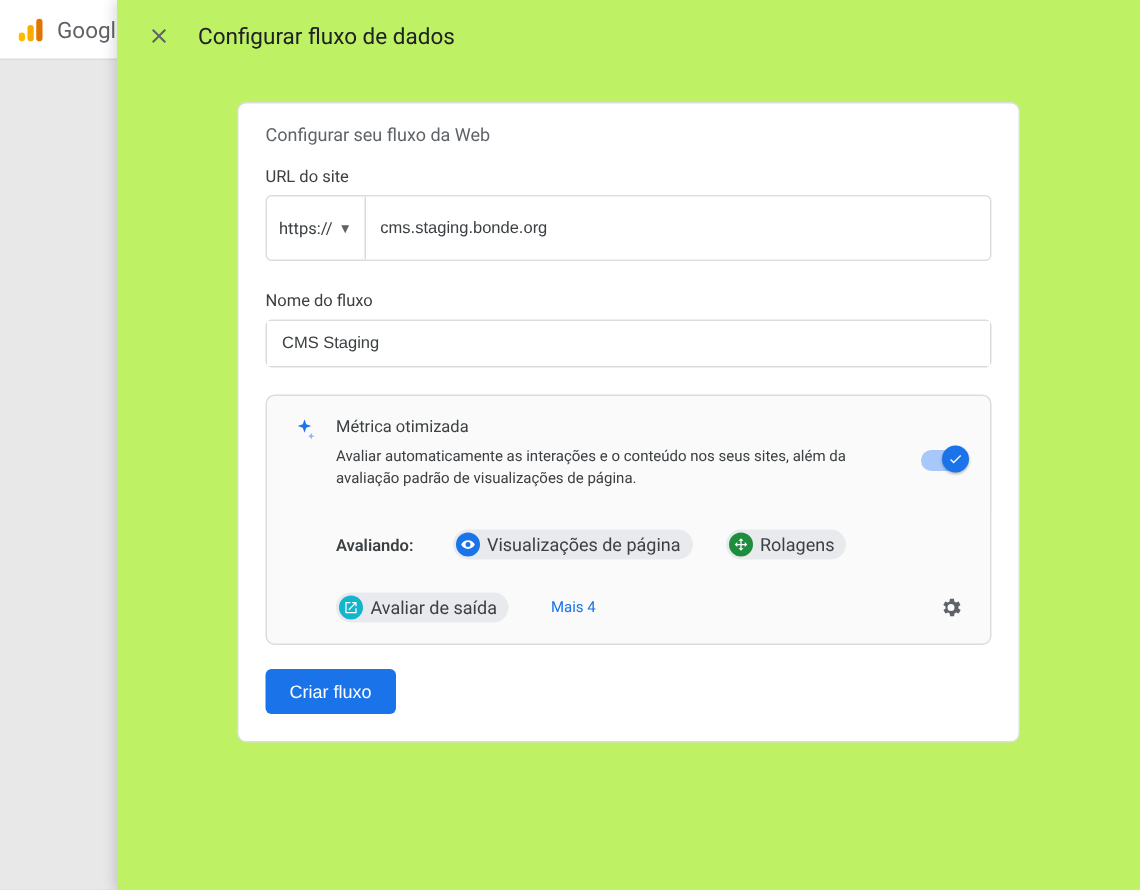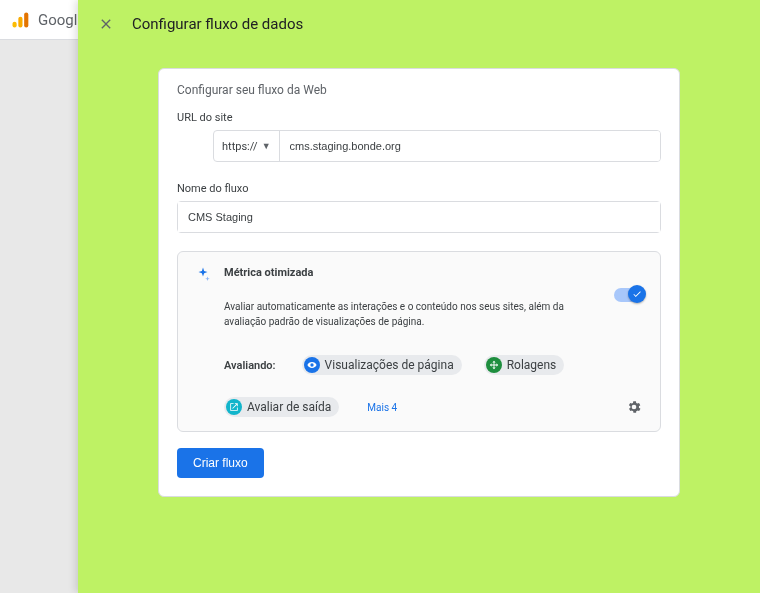--- a/index.html
+++ b/index.html
@@ -85,22 +85,21 @@
   .field-label {
     font-size: 11px;
     color: #3c4043;
     margin-bottom: 6px;
   }
   .url-group {
     display: flex;
     border: 1px solid #dadce0;
     border-radius: 4px;
     overflow: hidden;
-    height: 32px;
-    margin-left: 36px;
+    height: 44px;
   }
   .protocol-select {
     display: flex;
     align-items: center;
     padding: 0 8px;
     border-right: 1px solid #dadce0;
     font-size: 11px;
     color: #3c4043;
     cursor: pointer;
     gap: 4px;
@@ -143,23 +142,23 @@
   }
   .sparkle-icon {
     width: 20px;
     margin-right: 10px;
     color: #1a73e8;
     flex-shrink: 0;
   }
   .metric-text { flex: 1; padding-right: 40px; }
   .metric-heading {
     font-size: 11px;
-    font-weight: 700;
-    color: #3c4043;
-    margin-bottom: 20px;
+    font-weight: 400;
+    color: #3c4043;
+    margin-bottom: 6px;
   }
   .metric-desc {
     font-size: 10px;
     color: #3c4043;
     line-height: 1.5;
     margin-bottom: 4px;
   }
   .metric-note {
     font-size: 10px;
     color: #5f6368;

